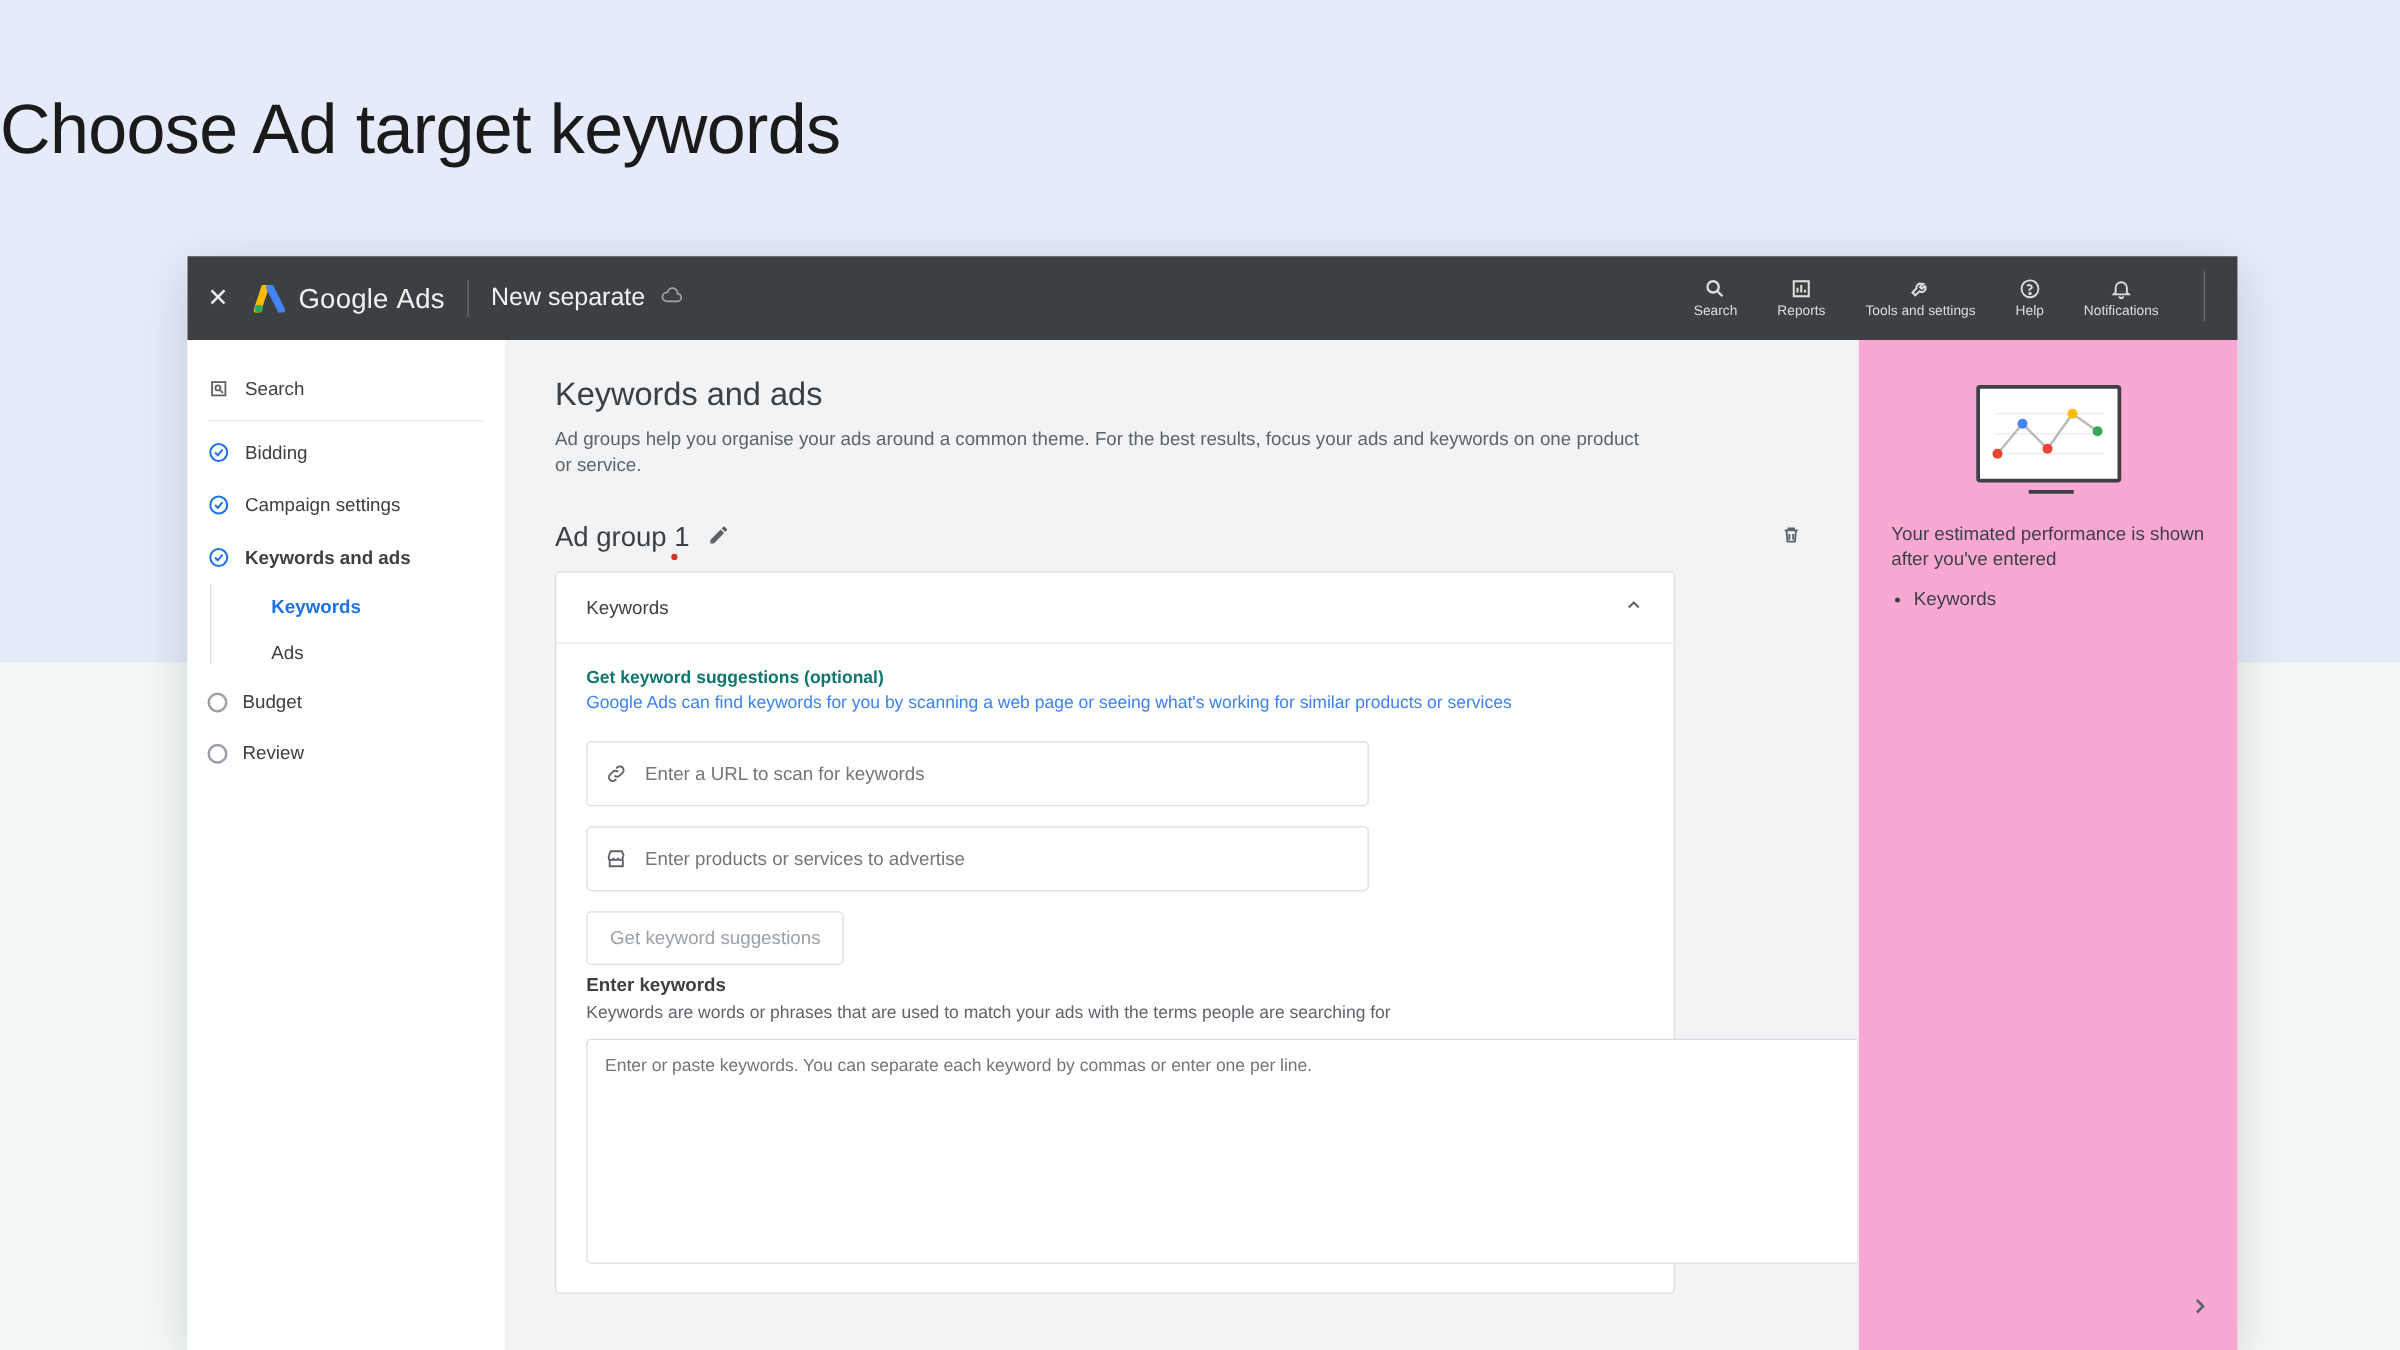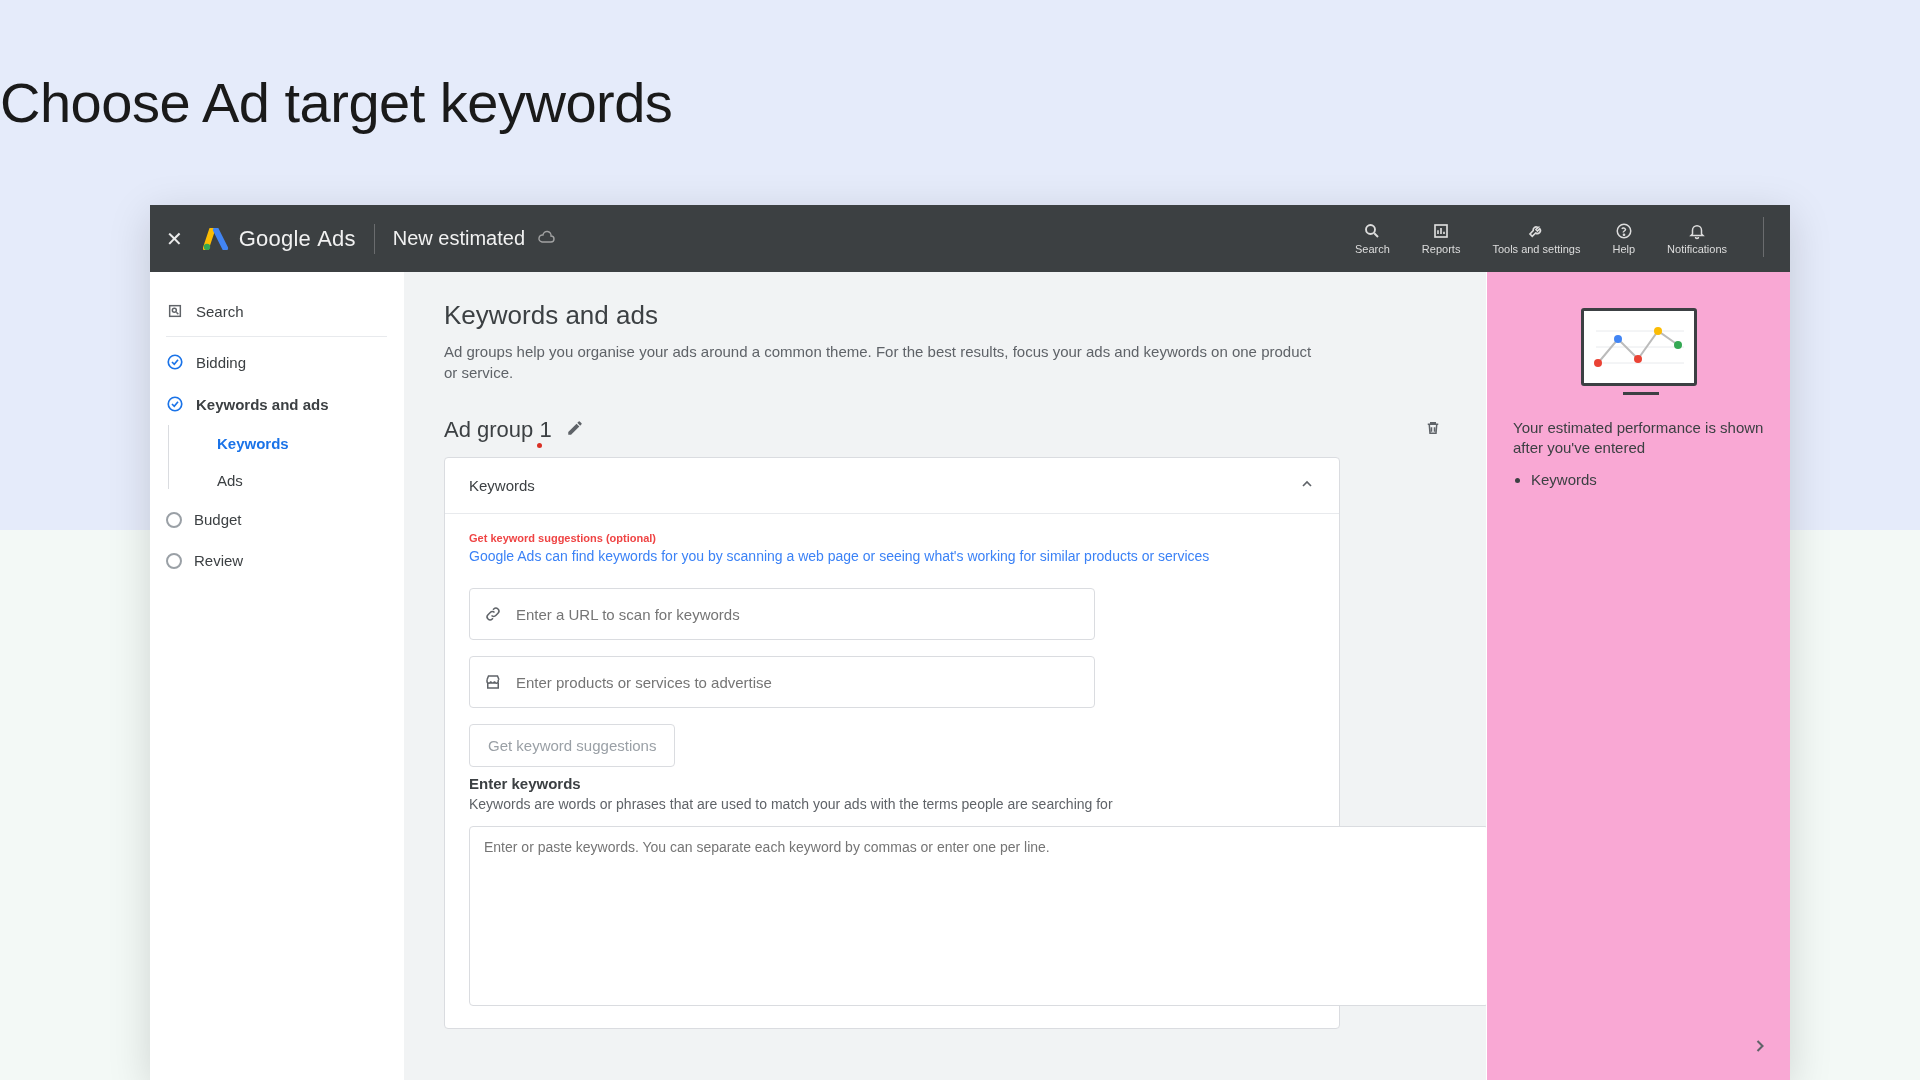--- a/index.html
+++ b/index.html
@@ -39,21 +39,21 @@
 .section-desc{font-size:15px;color:#5f6368;max-width:880px;line-height:1.4}
 .group-row{display:flex;align-items:center;margin-top:34px;margin-bottom:14px}
 .group-title{font-size:22px;color:#3c4043;font-weight:400}
 .pencil{margin-left:14px;cursor:pointer;color:#5f6368}
 .trash{margin-left:auto;margin-right:4px;cursor:pointer;color:#5f6368}
 .red-dot{position:absolute;width:5px;height:5px;background:#d93025;border-radius:50%;margin-top:30px;margin-left:93px}
 .card{background:#fff;border:1px solid #dadce0;border-radius:4px;width:896px}
 .card-header{display:flex;align-items:center;padding:18px 24px;border-bottom:1px solid #e8eaed;font-size:15px;color:#3c4043;font-weight:500}
 .chev-up{margin-left:auto;color:#5f6368;cursor:pointer}
 .card-body{padding:18px 24px}
-.body-title{font-size:11px;font-weight:600;color:#ef4444;margin-bottom:4px}
+.body-title{font-size:14px;font-weight:600;color:#0f766e;margin-bottom:4px}
 .body-desc{font-size:14px;color:#3b82f6;margin-bottom:24px}
 .input-box{display:flex;align-items:center;border:1px solid #dadce0;border-radius:4px;height:52px;width:626px;margin-bottom:16px;padding:0 14px;gap:14px}
 .input-box input{border:none;outline:none;flex:1;font-size:15px;color:#3c4043}
 .input-box .icon{color:#5f6368;width:18px;height:18px;display:flex;align-items:center;justify-content:center}
 .ghost-btn{border:1px solid #dadce0;border-radius:4px;background:#fff;color:#9aa0a6;font-size:15px;padding:12px 18px;cursor:not-allowed;margin-bottom:8px}
 .enter-title{font-size:15px;font-weight:600;color:#3c4043;margin-bottom:4px}
 .enter-desc{font-size:14px;color:#5f6368;margin-bottom:14px}
 .textarea{border:1px solid #dadce0;border-radius:4px;width:1020px;height:180px;padding:12px 14px;font-size:14px;color:#3c4043;resize:none;outline:none}
 .rightpanel{width:304px;background:#f9a8d4;padding:36px 26px 0 26px;border-left:1px solid #fff;position:relative}
 .chart-pic{width:128px;height:84px;margin:0 auto 26px auto;position:relative}
@@ -77,21 +77,21 @@
       <svg viewBox="0 0 26 22">
           <path d="M9 2 L3 20" stroke="#fbbc04" stroke-width="6" stroke-linecap="round"></path>
           <path d="M13 2 L22 20" stroke="#4285f4" stroke-width="6" stroke-linecap="round"></path>
           <circle cx="4" cy="19" r="3.2" fill="#34a853"></circle>
         </svg>
     </div>
     <div class="brand">
       <span>Google</span> <b>Ads</b>
     </div>
     <div class="vline"></div>
-    <div class="page-label">New estimated</div>
+    <div class="page-label">New separate</div>
     <div class="cloud-icon">
       <svg width="18" height="14" viewBox="0 0 18 14">
           <path d="M5 12h9a3 3 0 0 0 0-6 4 4 0 0 0-8-1 3 3 0 0 0-1 7z" fill="none" stroke="#bbb" stroke-width="1.4"></path>
         </svg>
     </div>
     <div class="nav-right">
       <div class="nav-item">
         <div class="icon">
             <svg width="18" height="18" viewBox="0 0 24 24" fill="none" stroke="#ddd" stroke-width="2.5">
               <circle cx="10" cy="10" r="6"></circle>
@@ -156,20 +156,29 @@
       </div>
       <hr class="step-divider">
       <div class="step done">
         <div class="step-icon">
             <svg width="18" height="18" viewBox="0 0 24 24" fill="none" stroke="#1a73e8" stroke-width="2.2">
               <circle cx="12" cy="12" r="9"></circle>
               <path d="M8 12l3 3 5-6"></path>
             </svg>
           </div>
         <span>Bidding</span>
+      </div>
+      <div class="step done">
+        <div class="step-icon">
+            <svg width="18" height="18" viewBox="0 0 24 24" fill="none" stroke="#1a73e8" stroke-width="2.2">
+              <circle cx="12" cy="12" r="9"></circle>
+              <path d="M8 12l3 3 5-6"></path>
+            </svg>
+          </div>
+        <span>Campaign settings</span>
       </div>
       <div class="step done bold-label">
         <div class="step-icon">
             <svg width="18" height="18" viewBox="0 0 24 24" fill="none" stroke="#1a73e8" stroke-width="2.2">
               <circle cx="12" cy="12" r="9"></circle>
               <path d="M8 12l3 3 5-6"></path>
             </svg>
           </div>
         <span>Keywords and ads</span>
       </div>

